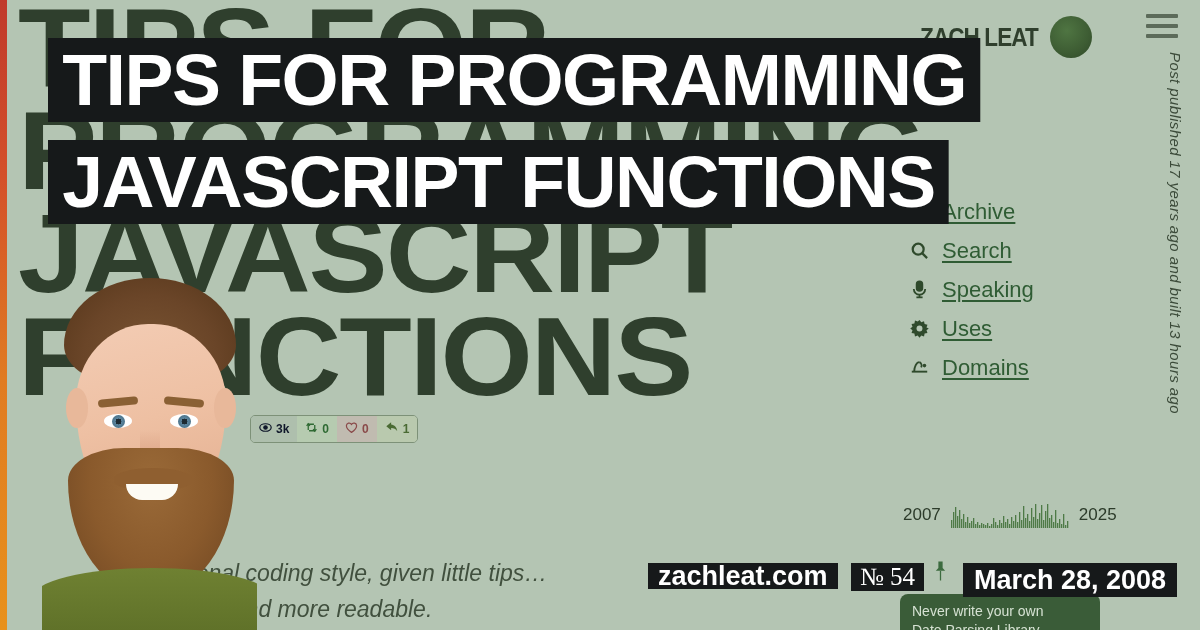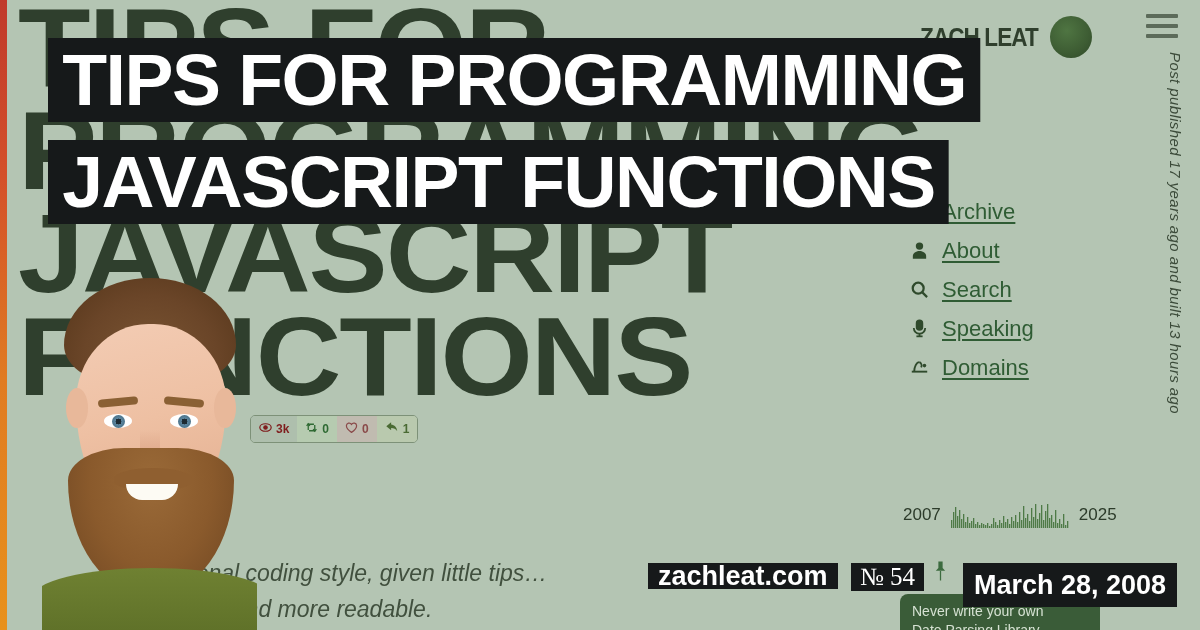--- a/index.html
+++ b/index.html
@@ -168,21 +168,21 @@
   
   #stats-pill{
     position:absolute; left:250px; top:415px;
     height:28px; display:flex; align-items:stretch;
     border:1px solid #7d9178; border-radius:5px;
     overflow:hidden; z-index:20;
     font-size:12px;
   }
   .stat{ display:flex; align-items:center; gap:4px; padding:0 8px; }
   .stat .val{ font-weight:bold; }
-  #stat-views{ background:#aebfad; color:#7f1d1d; }
+  #stat-views{ background:#aebfad; color:#0f172a; }
   #stat-reposts{ background:#b6cbb0; color:#2f6a33; }
   #stat-likes{ background:#c0bbb0; color:#8a4a4a; }
   #stat-replies{ background:#b9c9ae; color:#4a6a33; }
 
   
   #excerpt{
     position:absolute; left:128px; top:556px; width:660px;
     font-style:italic; font-size:23px; line-height:1.55;
     color:#41503e; z-index:10;
     white-space:pre-line;
@@ -192,21 +192,21 @@
   .bottom-chip{
     position:absolute; background:#16191a; color:#ffffff;
     font-weight:bold; display:flex; align-items:center;
     z-index:35; white-space:nowrap;
   }
   #domain-chip{ left:648px; top:563px; height:26px; padding:0 10px; font-size:27px; }
   #issue-chip{
     left:851px; top:563px; height:28px; padding:0 9px; font-size:25px;
     font-family:"Liberation Serif", serif; font-weight:normal;
   }
-  #date-chip{ left:963px; top:563px; height:44px; padding:0 11px; font-size:27px; }
+  #date-chip{ left:963px; top:563px; height:34px; padding:0 11px; font-size:27px; }
   #pin-icon{
     position:absolute; left:932px; top:560px; z-index:36;
     color:#3c6b3f; font-size:22px;
   }
 
   
   #tooltip-card{
     position:absolute; left:900px; top:594px; width:200px;
     background:#3a5c38; color:#d6e2d3;
     border-radius:8px 8px 0 0;
@@ -304,29 +304,20 @@
     <span class="nav-icon">
       <svg width="19" height="19" viewBox="0 0 16 16" fill="currentColor">
         <rect x="1" y="2" width="14" height="3.4" rx="0.7"></rect>
         <path d="M2.3 6.4h11.4V13a1 1 0 01-1 1H3.3a1 1 0 01-1-1z"></path>
         <rect x="5.6" y="8.2" width="4.8" height="1.4" fill="#b4c5b3"></rect>
       </svg>
     </span>
     <span class="nav-label">Archive</span>
   </div>
 
-  <div class="nav-item">
-    <span class="nav-icon">
-      <svg width="19" height="19" viewBox="0 0 16 16" fill="currentColor">
-        <circle cx="8" cy="4.3" r="3.1"></circle>
-        <path d="M8 8.4c-3.2 0-5.6 2-5.6 4.3V15h11.2v-2.3c0-2.3-2.4-4.3-5.6-4.3z"></path>
-      </svg>
-    </span>
-    <span class="nav-label">About</span>
-  </div>
 
   <div class="nav-item">
     <span class="nav-icon">
       <svg width="19" height="19" viewBox="0 0 16 16" fill="none" stroke="currentColor" stroke-width="1.9">
         <circle cx="6.9" cy="6.9" r="4.6"></circle>
           <path d="M10.4 10.4L14.4 14.4"></path>
       </svg>
     </span>
     <span class="nav-label">Search</span>
   </div>
@@ -337,20 +328,29 @@
       <svg width="19" height="19" viewBox="0 0 16 16" fill="none" stroke="currentColor" stroke-width="1.5">
         <rect x="5.6" y="1.2" width="4.8" height="8" rx="2.4" fill="currentColor"></rect>
         <path d="M3.2 7.6a4.8 4.8 0 009.6 0"></path>
           <path d="M8 12.4V14.6"></path>
           <path d="M5.4 14.6h5.2"></path>
       </svg>
     </span>
     <span class="nav-label">Speaking</span>
   </div>
 
+  <div class="nav-item">
+    <span class="nav-icon">
+      <svg width="19" height="19" viewBox="0 0 16 16" fill="currentColor">
+        <path d="M8 0.8l1.5 1.9 2.3-0.8 0.5 2.4 2.4 0.5-0.8 2.3L15.8 8l-1.9 1.5 0.8 2.3-2.4 0.5-0.5 2.4-2.3-0.8L8 15.8l-1.5-1.9-2.3 0.8-0.5-2.4-2.4-0.5 0.8-2.3L0.2 8l1.9-1.5-0.8-2.3 2.4-0.5 0.5-2.4 2.3 0.8z"></path>
+        <circle cx="8" cy="8" r="2.5" fill="#b4c5b3"></circle>
+      </svg>
+    </span>
+    <span class="nav-label">Uses</span>
+  </div>
 
   <div class="nav-item">
     <span class="nav-icon">
       <svg width="19" height="19" viewBox="0 0 16 16" fill="none" stroke="currentColor" stroke-width="1.6">
         <path d="M1.5 11.5h13"></path>
           <path d="M3.5 11.5c0-4 2-8 4.5-8"></path>
         <path d="M8 3.5c1.6 1 2.2 3 1.4 4.4"></path>
           <circle cx="12.2" cy="6.4" r="1.5" fill="currentColor" stroke="none"></circle>
       </svg>
     </span>

